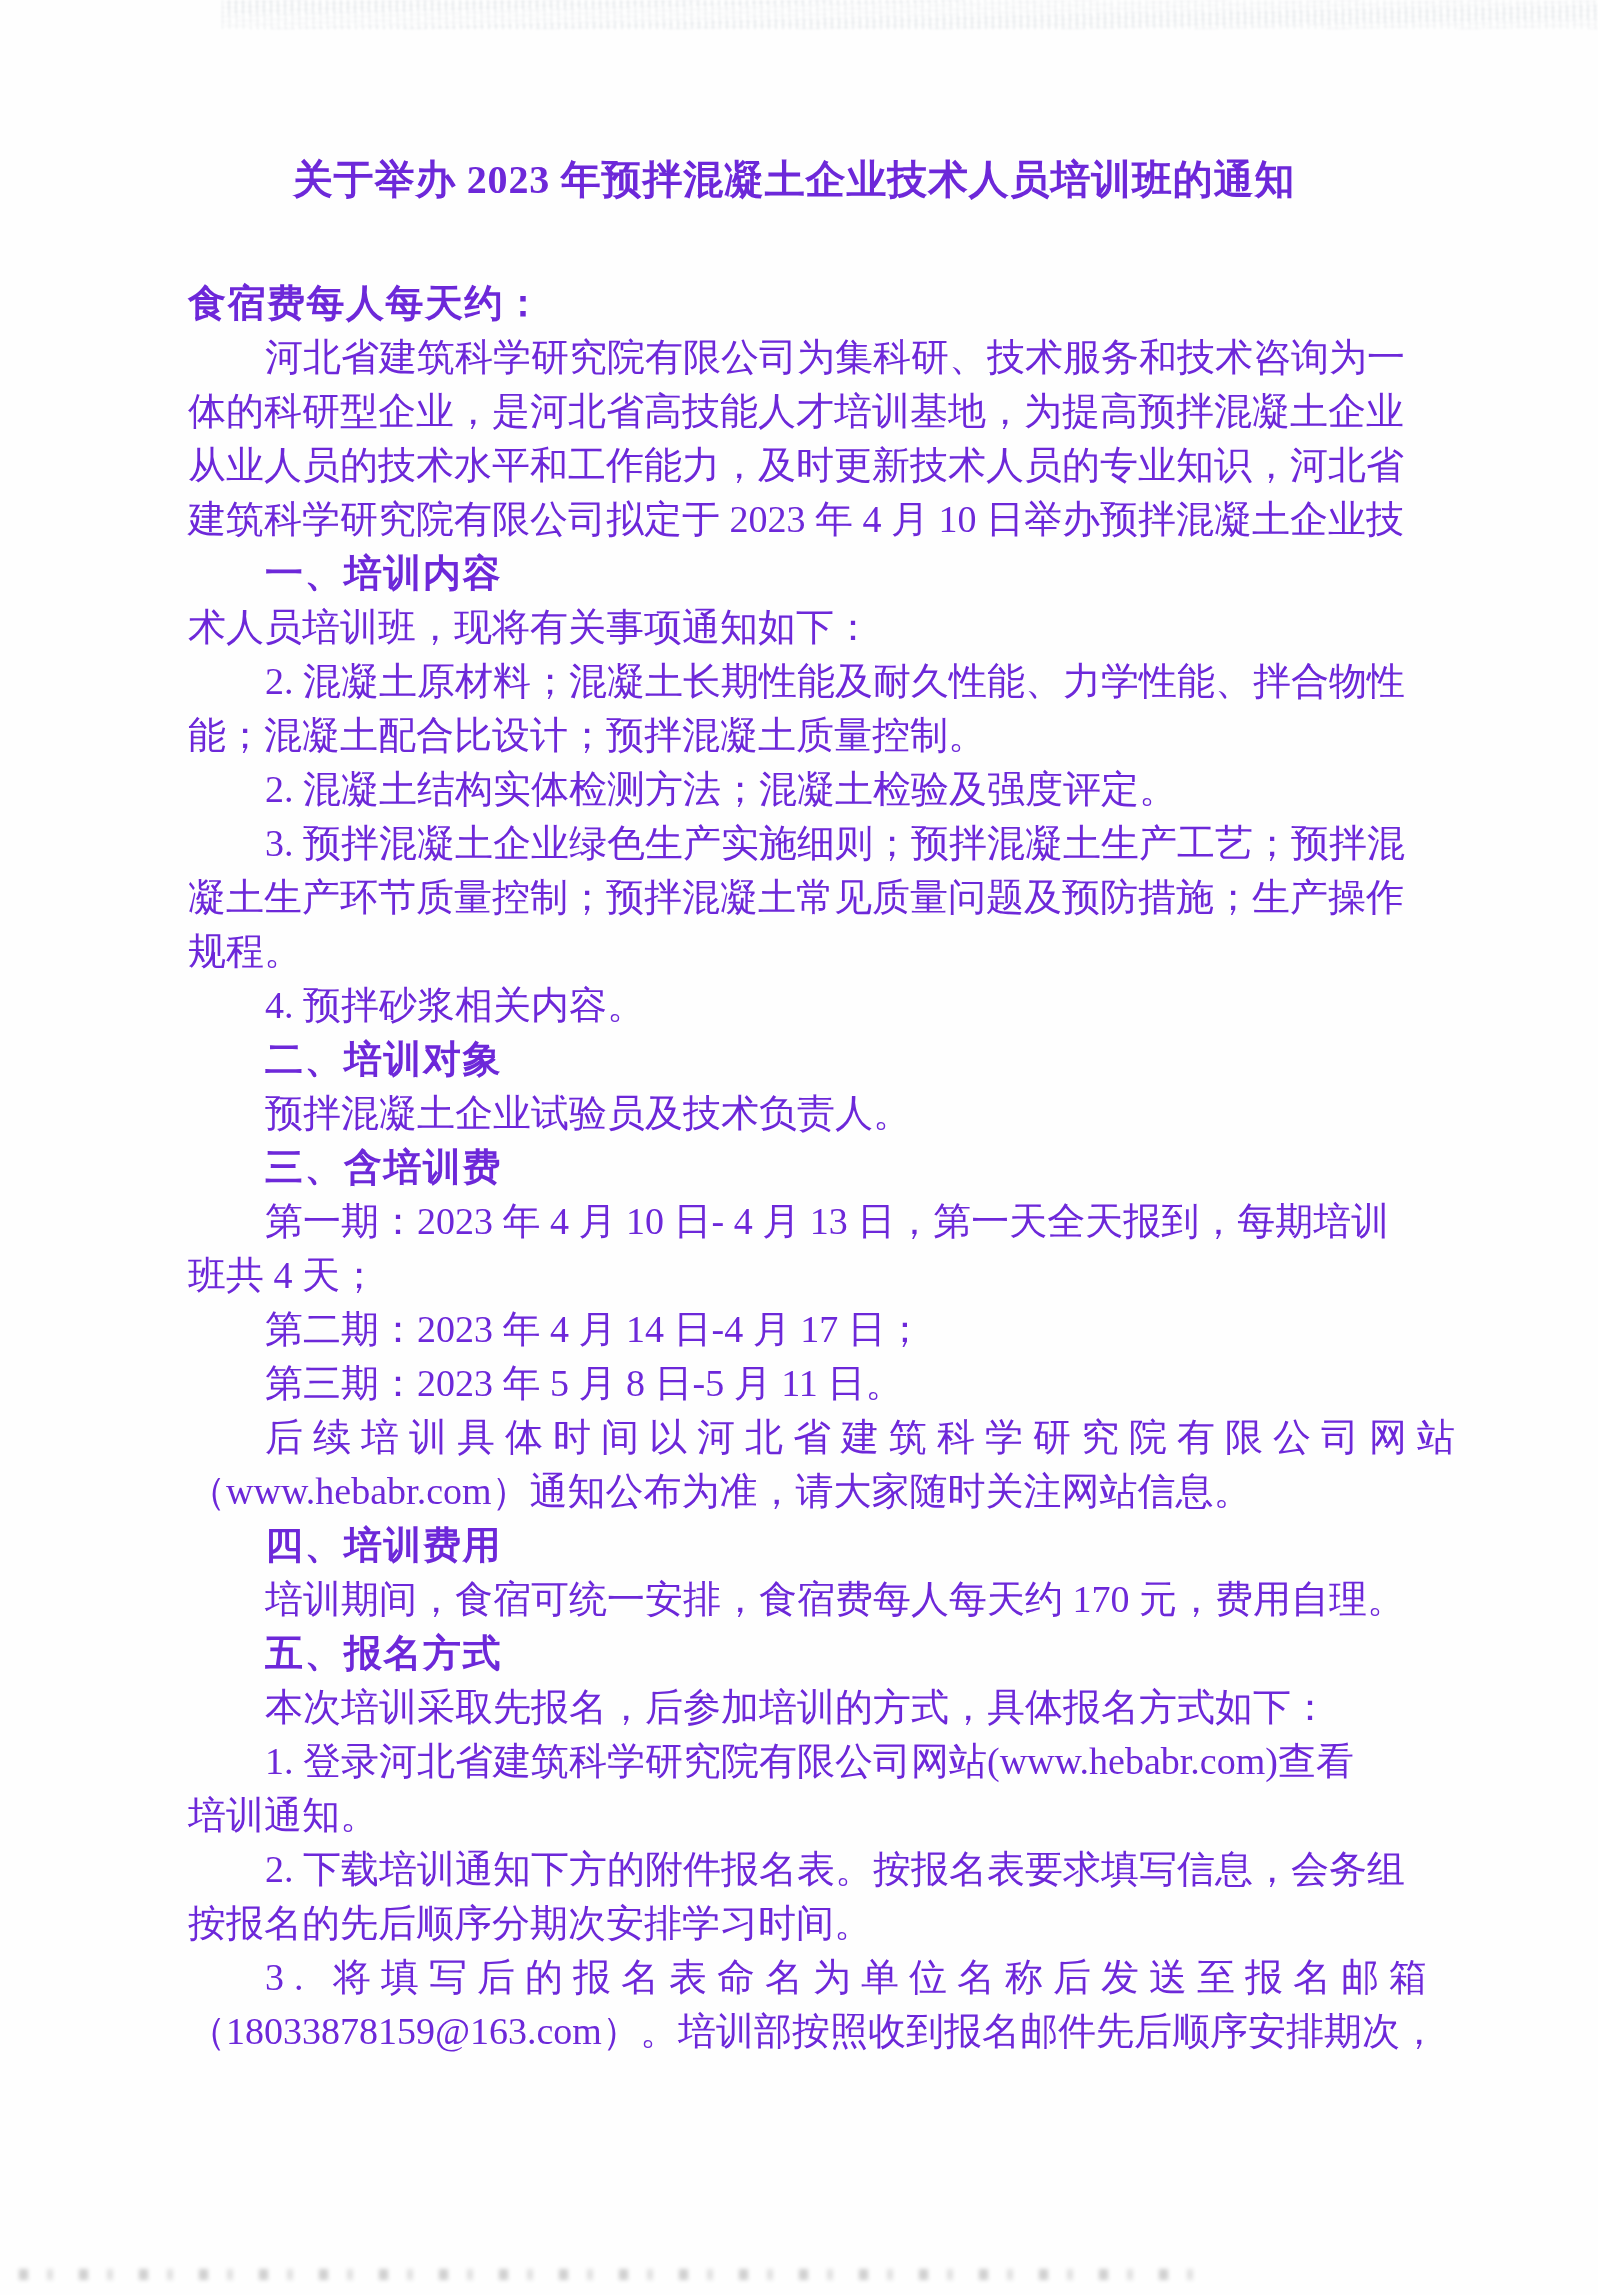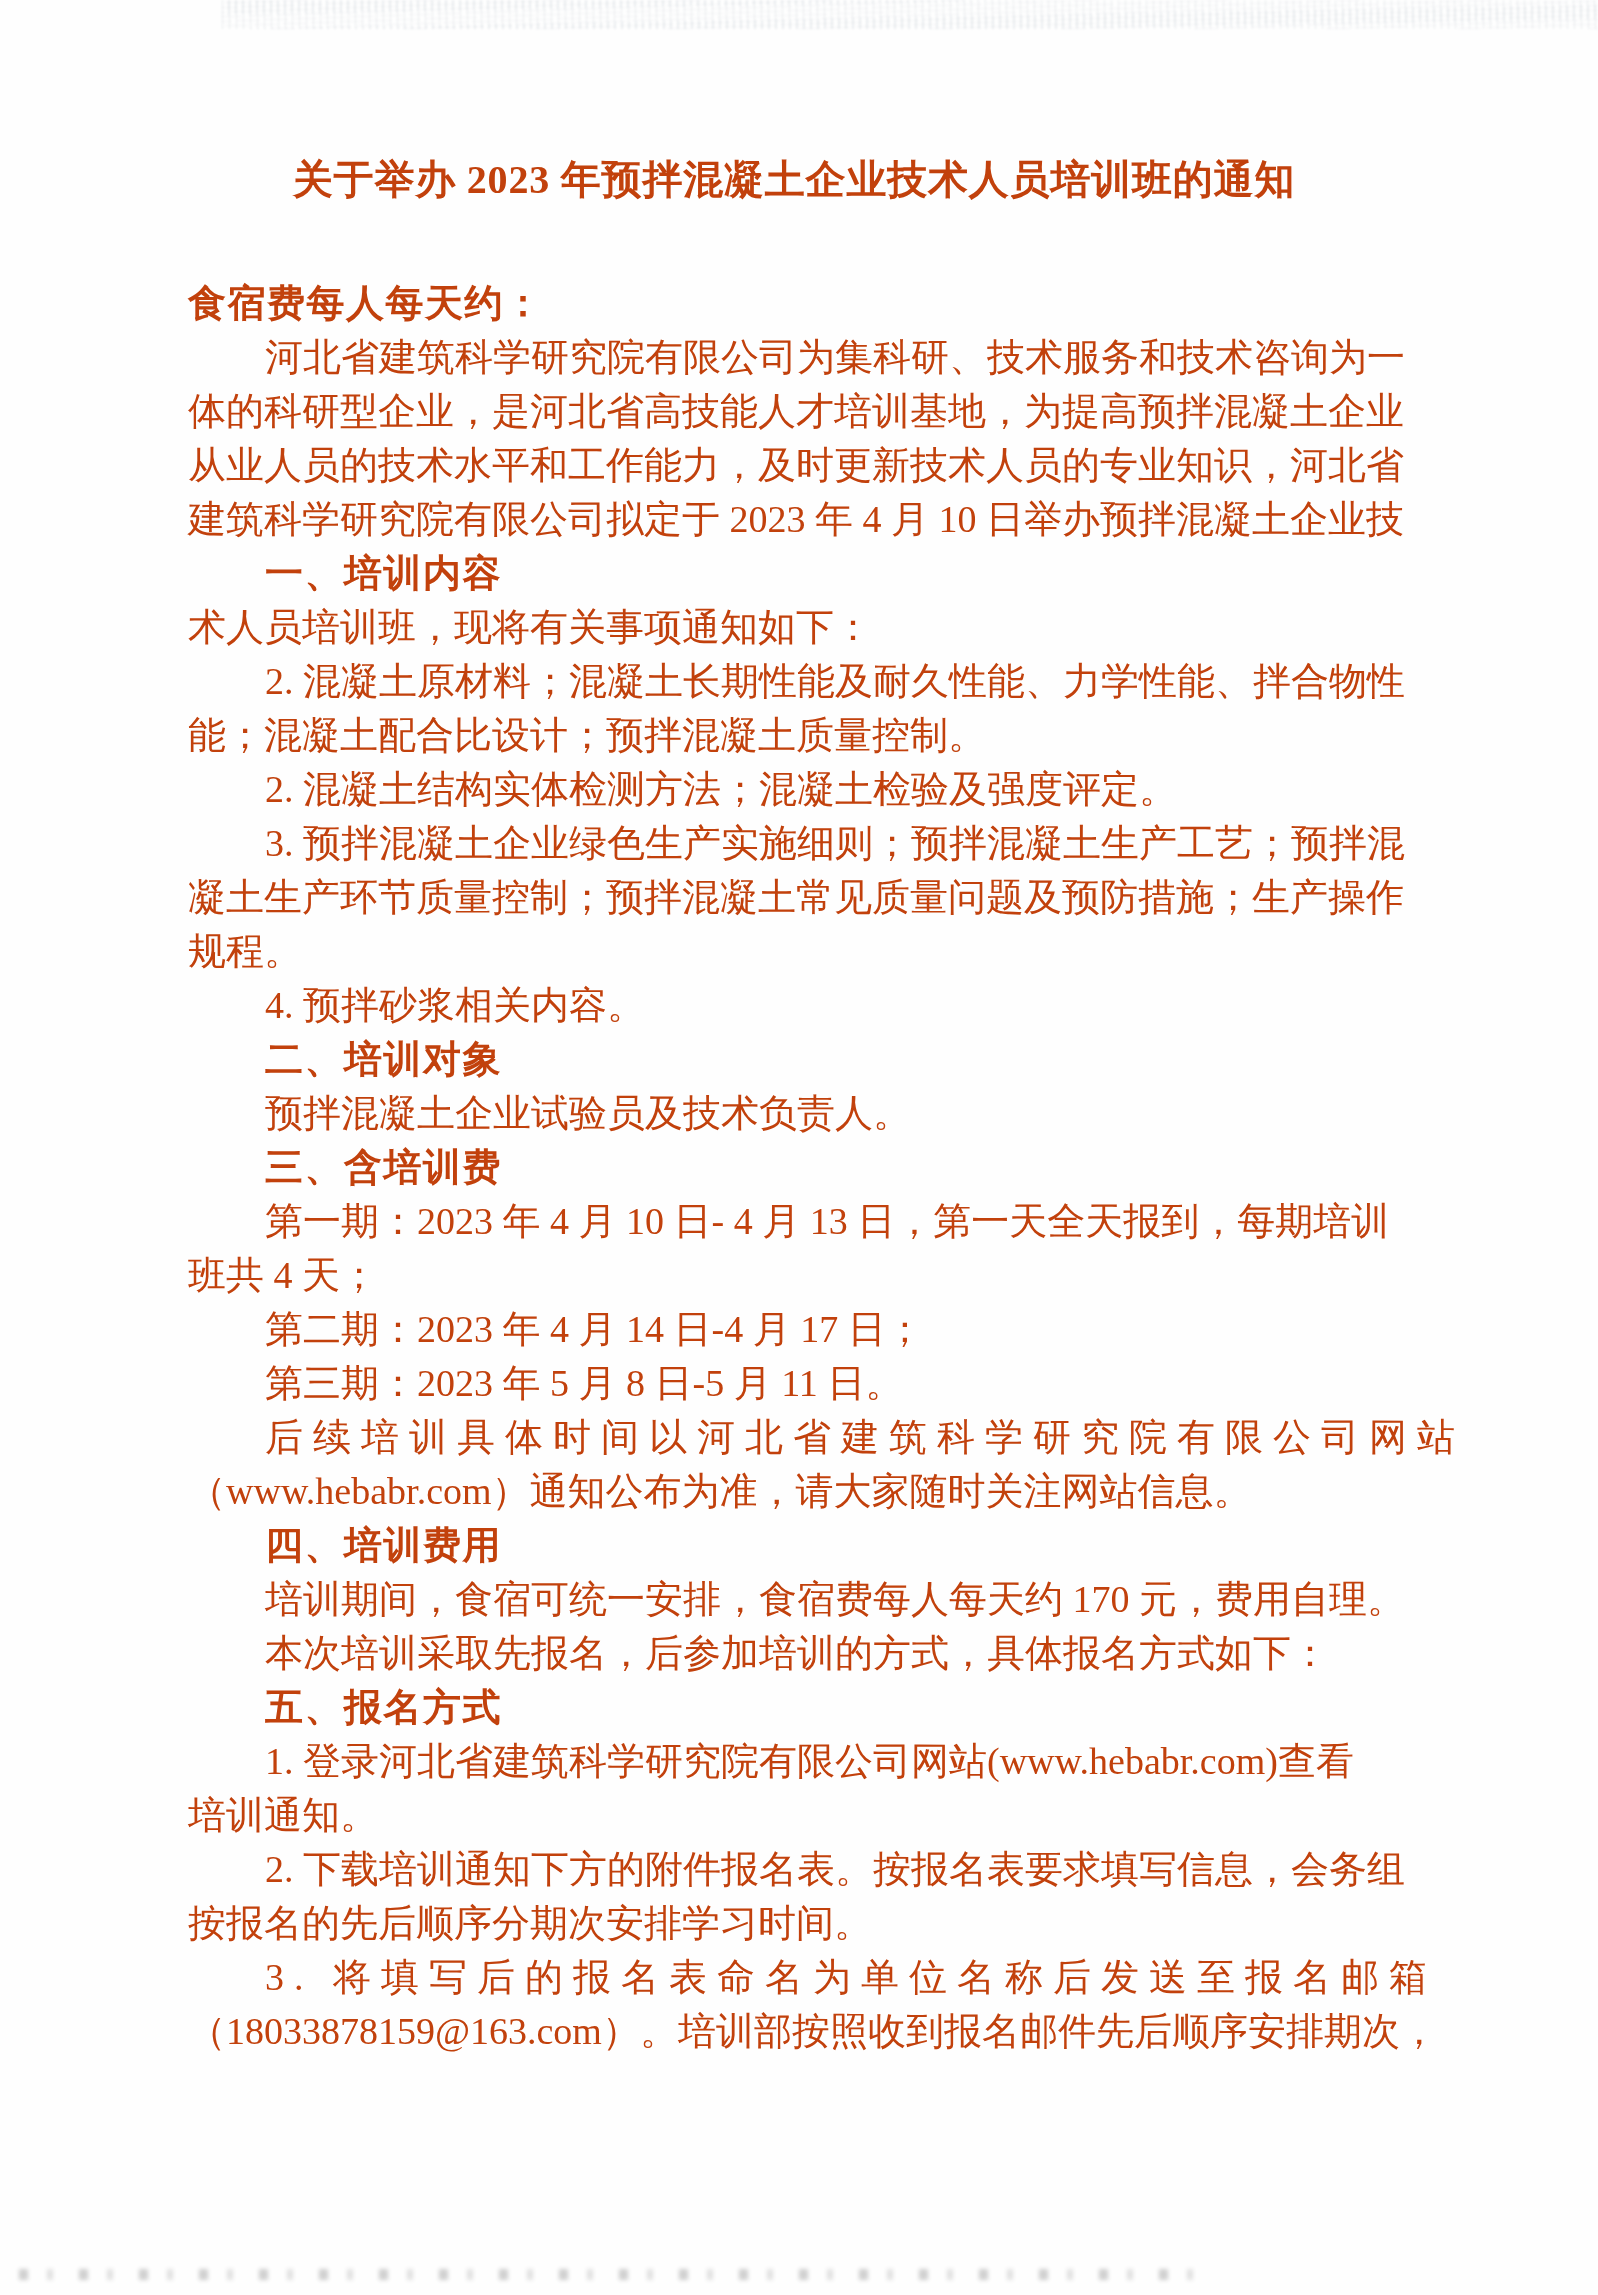--- a/index.html
+++ b/index.html
@@ -1,21 +1,21 @@
 <!DOCTYPE html>
 <html style="font-size:12.3px"><head>
 <meta charset="utf-8">
 <style>
   html, body { margin: 0; padding: 0; background: #ffffff; }
   .page {
     position: relative;
     width: 1599px;
     height: 2295px;
     background: #fefefe;
-    color: #c2410c;
+    color: #6d28d9;
     overflow: hidden;
     font-family: "Liberation Serif", serif;
   }
   .content {
     position: absolute;
     left: 188px;
     top: 153px;
     width: 1212px;
   }
   .title {
@@ -94,22 +94,22 @@
     <div class="line ind">第一期：2023 年 4 月 10 日- 4 月 13 日，第一天全天报到，每期培训</div>
     <div class="line">班共 4 天；</div>
     <div class="line ind">第二期：2023 年 4 月 14 日-4 月 17 日；</div>
     <div class="line ind">第三期：2023 年 5 月 8 日-5 月 11 日。</div>
     <div class="line ind st">后续培训具体时间以河北省建筑科学研究院有限公司网站</div>
     <div class="line">（www.hebabr.com）通知公布为准，请大家随时关注网站信息。</div>
 
     <div class="line hd ind">四、培训费用</div>
     <div class="line ind">培训期间，食宿可统一安排，食宿费每人每天约 170 元，费用自理。</div>
 
+    <div class="line hd ind">五、报名方式</div>
     <div class="line ind">本次培训采取先报名，后参加培训的方式，具体报名方式如下：</div>
-    <div class="line hd ind">五、报名方式</div>
     <div class="line ind">1. 登录河北省建筑科学研究院有限公司网站(www.hebabr.com)查看</div>
     <div class="line">培训通知。</div>
     <div class="line ind">2. 下载培训通知下方的附件报名表。按报名表要求填写信息，会务组</div>
     <div class="line">按报名的先后顺序分期次安排学习时间。</div>
     <div class="line ind st">3. 将填写后的报名表命名为单位名称后发送至报名邮箱</div>
     <div class="line">（18033878159@163.com）。培训部按照收到报名邮件先后顺序安排期次，</div>
   </div>
 
   <div class="noise-bottom"></div>
 </div>

